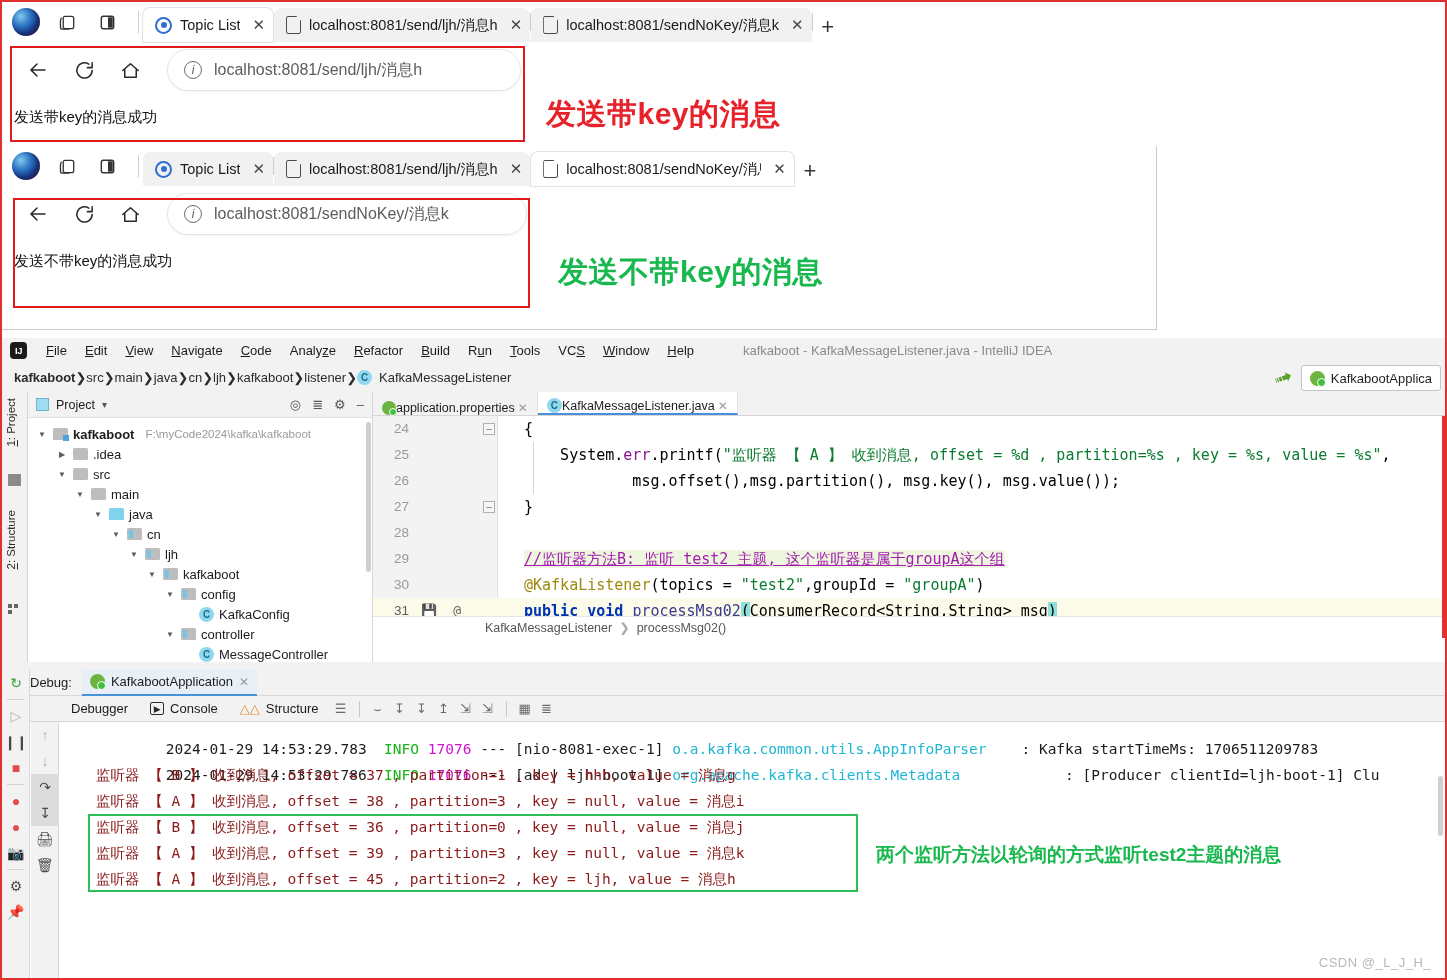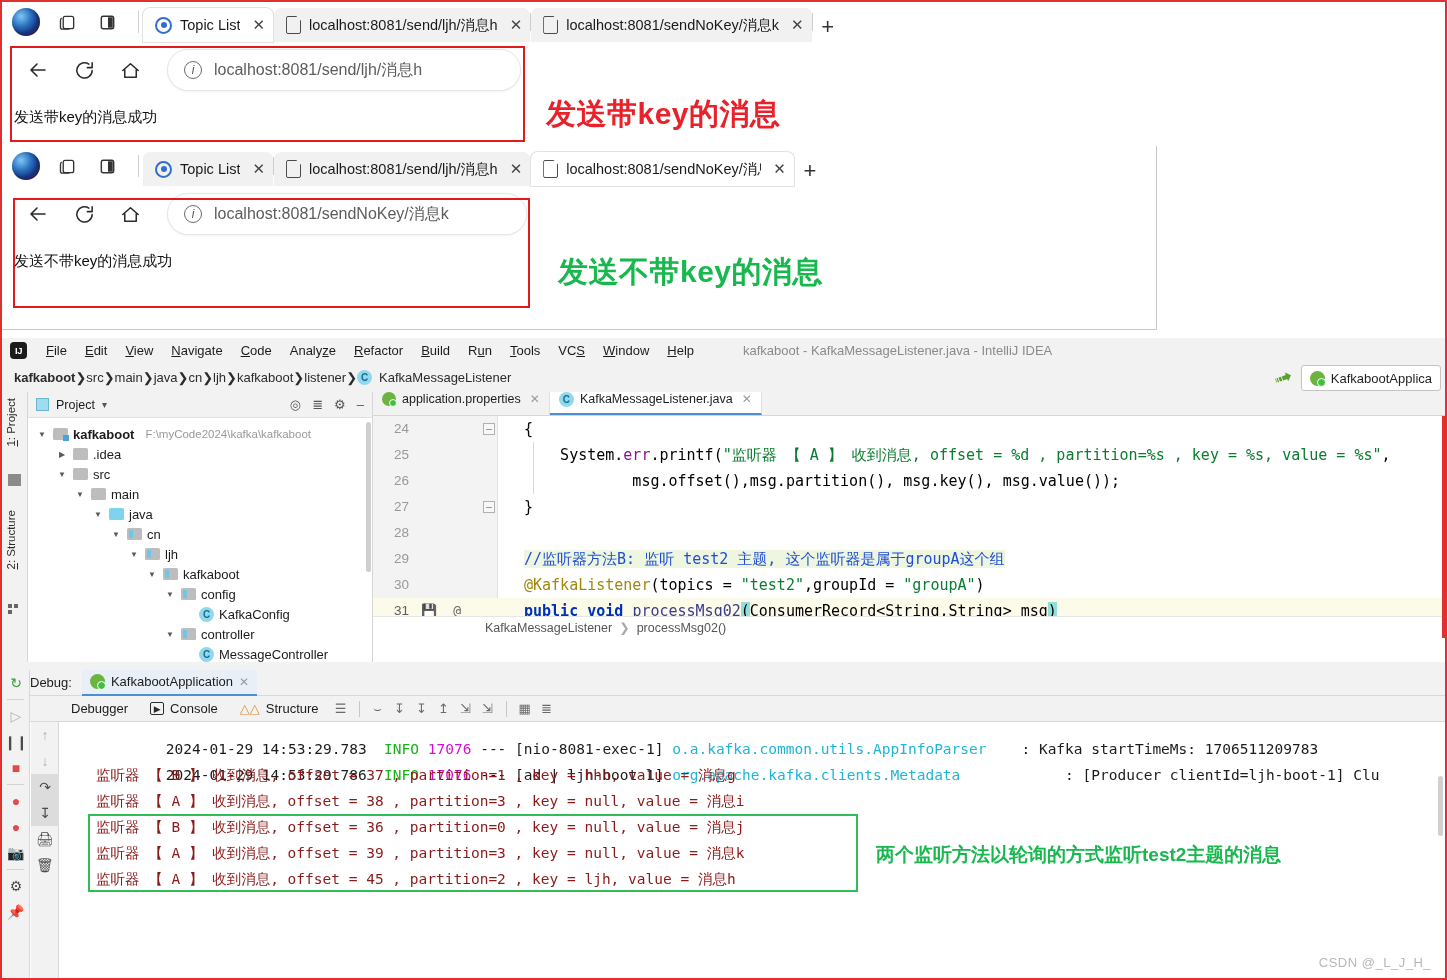--- a/index.html
+++ b/index.html
@@ -102,41 +102,41 @@
   .fold { width:15px; height:12px; background:#bdbdbd; border-radius:1.5px 1.5px 1.5px 1.5px; position:relative; flex:none;}
   .fold.src:after { content:""; position:absolute; right:-1px; bottom:-1px; width:6px; height:6px; background:#4aa3dd; }
   .fold.blue { background:#7fd3ef; }
   .fold.pkg { background:#bdbdbd; }
   .fold.pkg:before { content:""; position:absolute; left:2px; top:2px; width:4px; height:8px; background:#6fc7e6;}
   .tpath { color:#9a9a9a; font-size:11.5px; margin-left:6px;}
   .scroll-v { position:absolute; right:1px; top:30px; width:5px; height:150px; background:#cfcfcf; border-radius:3px;}
 
   .editorpane { flex:1; background:#fff; position:relative; }
   .etabs { height:24px; background:#f2f2f2; display:flex; align-items:stretch; border-bottom:1px solid #d6d6d6;}
-  .etab { display:flex; align-items:flex-start; gap:6px; padding:0 9px; font-size:12.5px; color:#1c1c1c; border-right:1px solid #e0e0e0;}
+  .etab { display:flex; align-items:flex-end; padding:0 9px; font-size:12.5px; color:#1c1c1c; border-right:1px solid #e0e0e0;}
   .etab.active { background:#fff; border-bottom:2px solid #4a90d9; }
   .etab .x { color:#9a9a9a; font-size:12px; margin-left:3px;}
   .prop-ico { width:14px; height:14px; border-radius:50%; background:#6db33f; position:relative;}
   .prop-ico:after{content:"";position:absolute;right:-1px;bottom:-1px;width:6px;height:6px;border-radius:50%;background:#3ec13e;border:1px solid #fff;}
 
   .code-wrap { position:relative; height:222px; overflow:hidden; background:#fff; }
   .gutter { position:absolute; left:0; top:0; width:125px; height:100%; background:#f3f3f3; border-right:1px solid #e2e2e2;}
   .codelines { position:absolute; left:0; top:0; right:0; }
   .cl { height:26px; line-height:26px; display:flex; font-family:"DejaVu Sans Mono","Liberation Mono",monospace; font-size:15px; white-space:pre;}
   .cl .ln { width:42px; text-align:right; padding-right:6px; color:#999; font-family:"Liberation Sans",sans-serif; font-size:13.5px; flex:none;}
   .cl .gmark { width:83px; display:flex; align-items:center; gap:16px; padding-left:6px; color:#666; font-size:13px; flex:none;}
   .cl .ctext { padding-left:26px; }
   .cl.hl { background:#fcfbe9; }
   .cl.hl .ln { color:#5c5c5c; }
   .kw { color:#0033b3; font-weight:600; }
   .str { color:#0a7c2f; }
   .anno { color:#9e880d; }
   .fn { color:#3b3b8f; }
   .field { color:#871094; }
-  .cmt { color:#1d4ed8; background:#eef6e0; }
+  .cmt { color:#a21caf; background:#eef6e0;text-decoration:underline; }
   .hlparen { background:#8fe0dd; }
   .fold-mark { position:absolute; left:110px; width:12px; height:12px; border:1px solid #b0b0b0; background:#f7f7f7; color:#777; font-size:10px; line-height:10px; text-align:center;}
   .indent-guide { position:absolute; left:160px; top:26px; width:1px; height:52px; background:#d9d9d9;}
   .bcbar { position:absolute; left:0; right:0; bottom:0; height:22px; background:#fff; border-top:1px solid #e6e6e6; display:flex; align-items:center; padding-left:112px; font-size:12.5px; color:#555; gap:7px;}
   .red-edge { position:absolute; right:0; top:0; width:3px; height:222px; background:#e03030;}
 
   
   .debugpane { position:absolute; left:0; top:332px; right:0; bottom:0; background:#fff; }
   .dbg-tabrow { height:26px; background:#f2f2f2; display:flex; align-items:center; padding-left:28px; gap:10px; font-size:13px; color:#1c1c1c; border-bottom:1px solid #d8d8d8;}
   .dbg-tab { height:26px; display:flex; align-items:center; gap:6px; padding:0 8px; border-bottom:2px solid #4a90d9; background:#e9eff7;}

